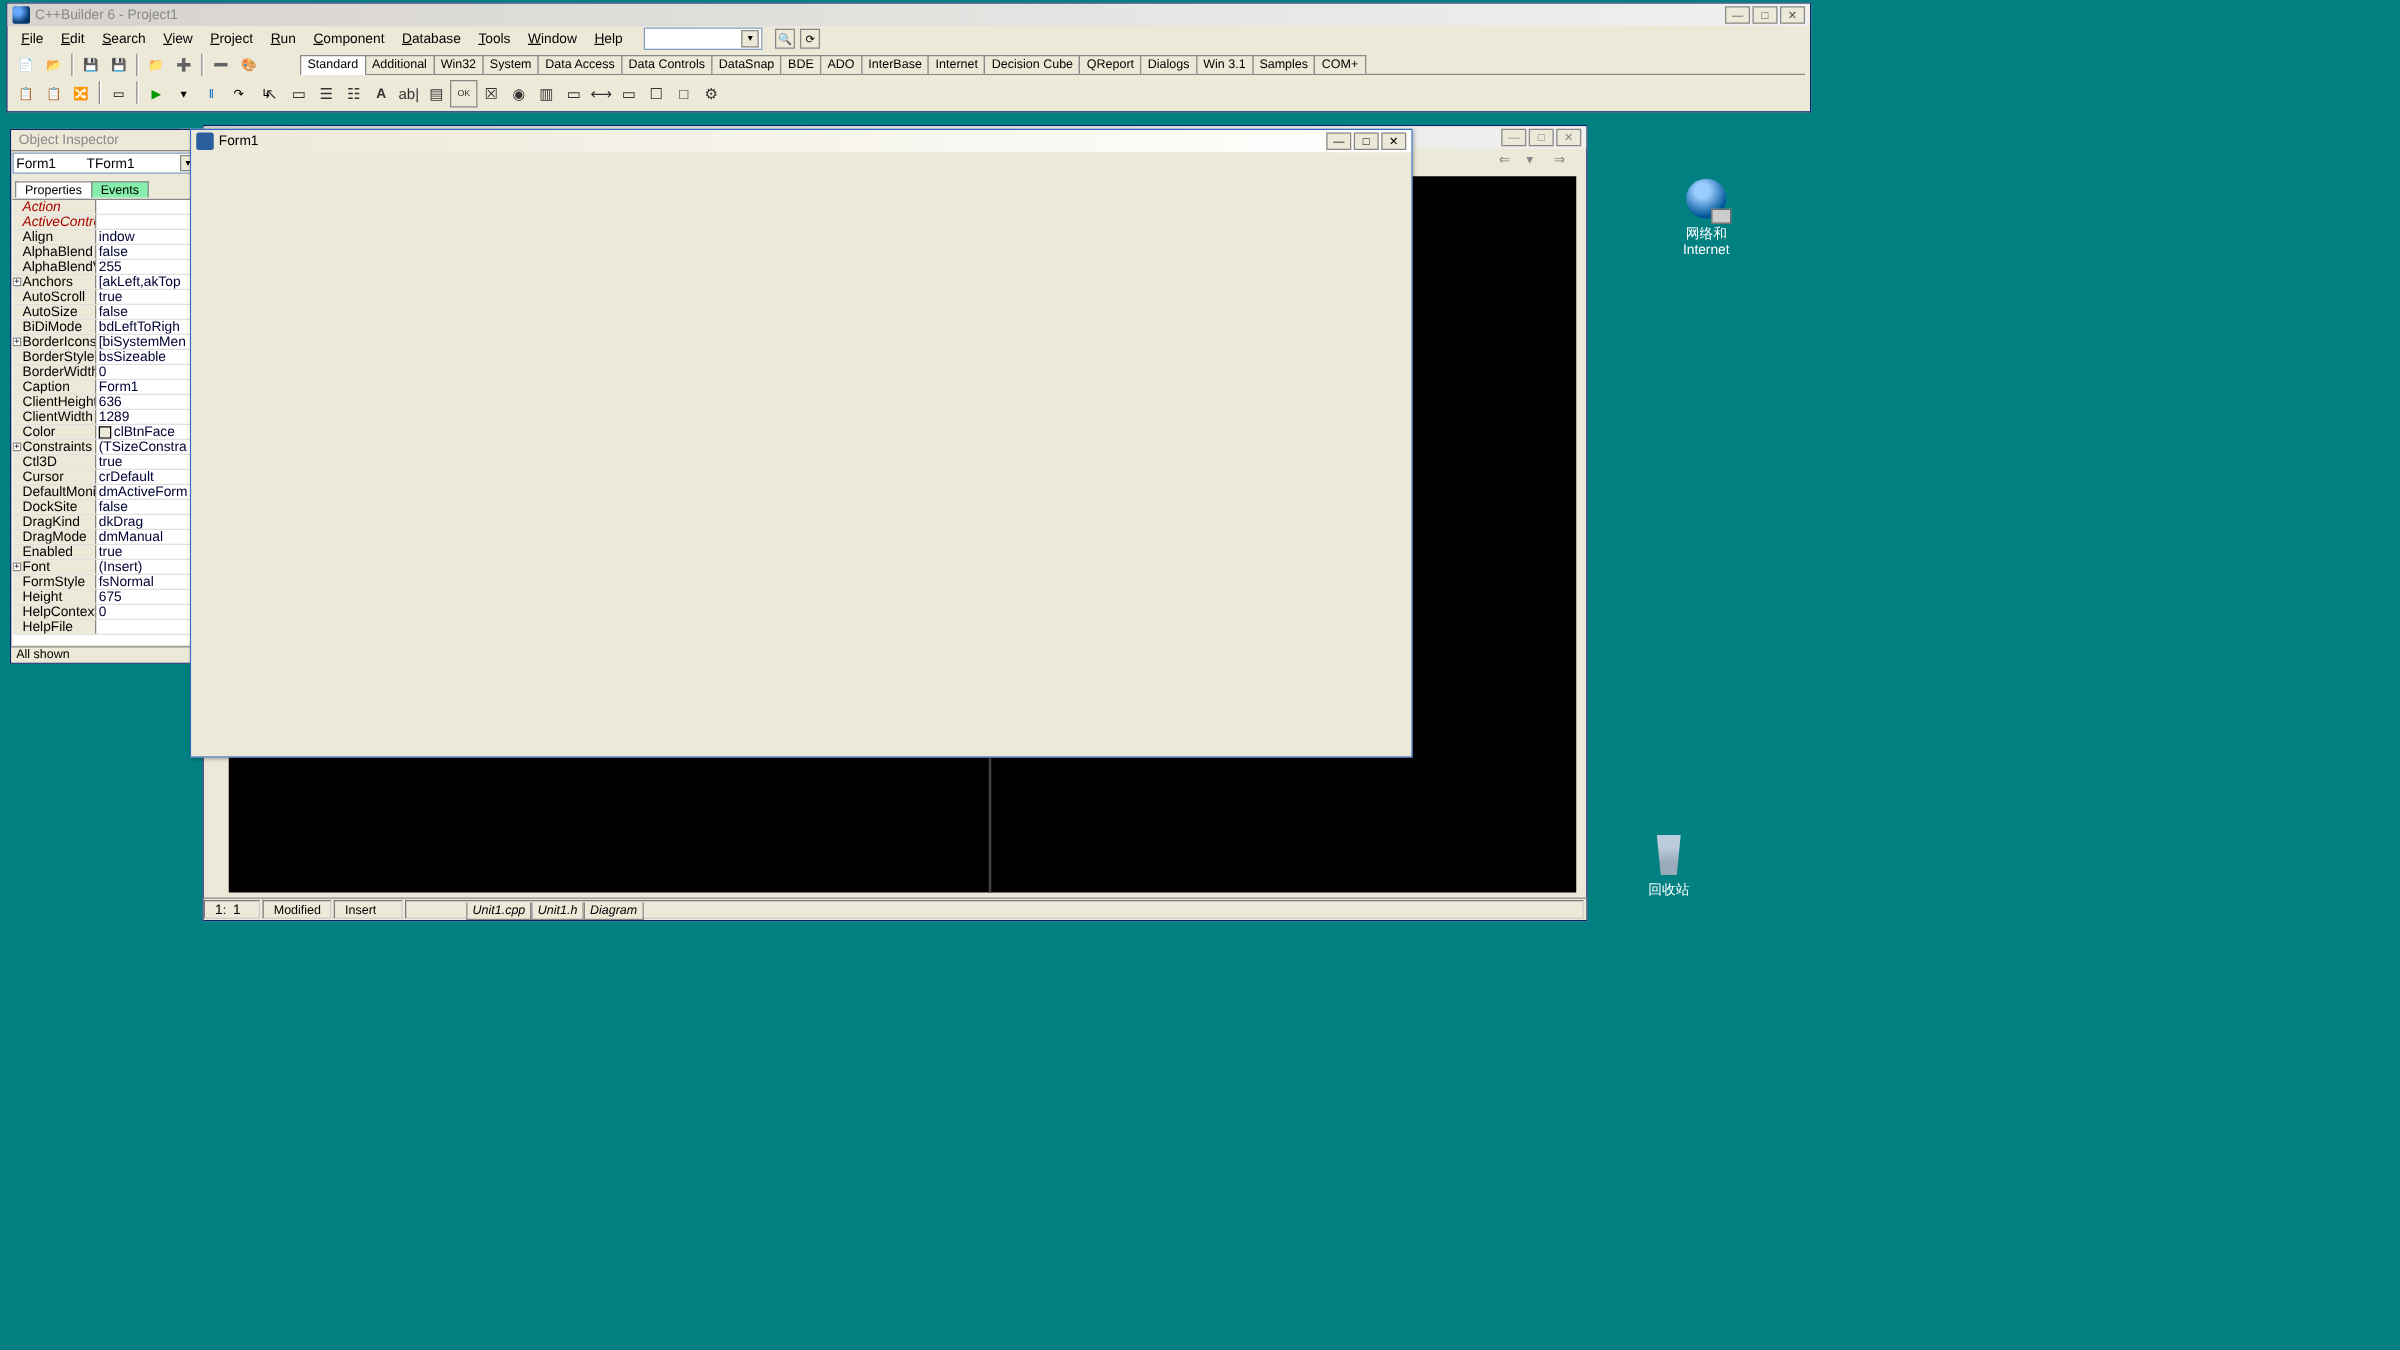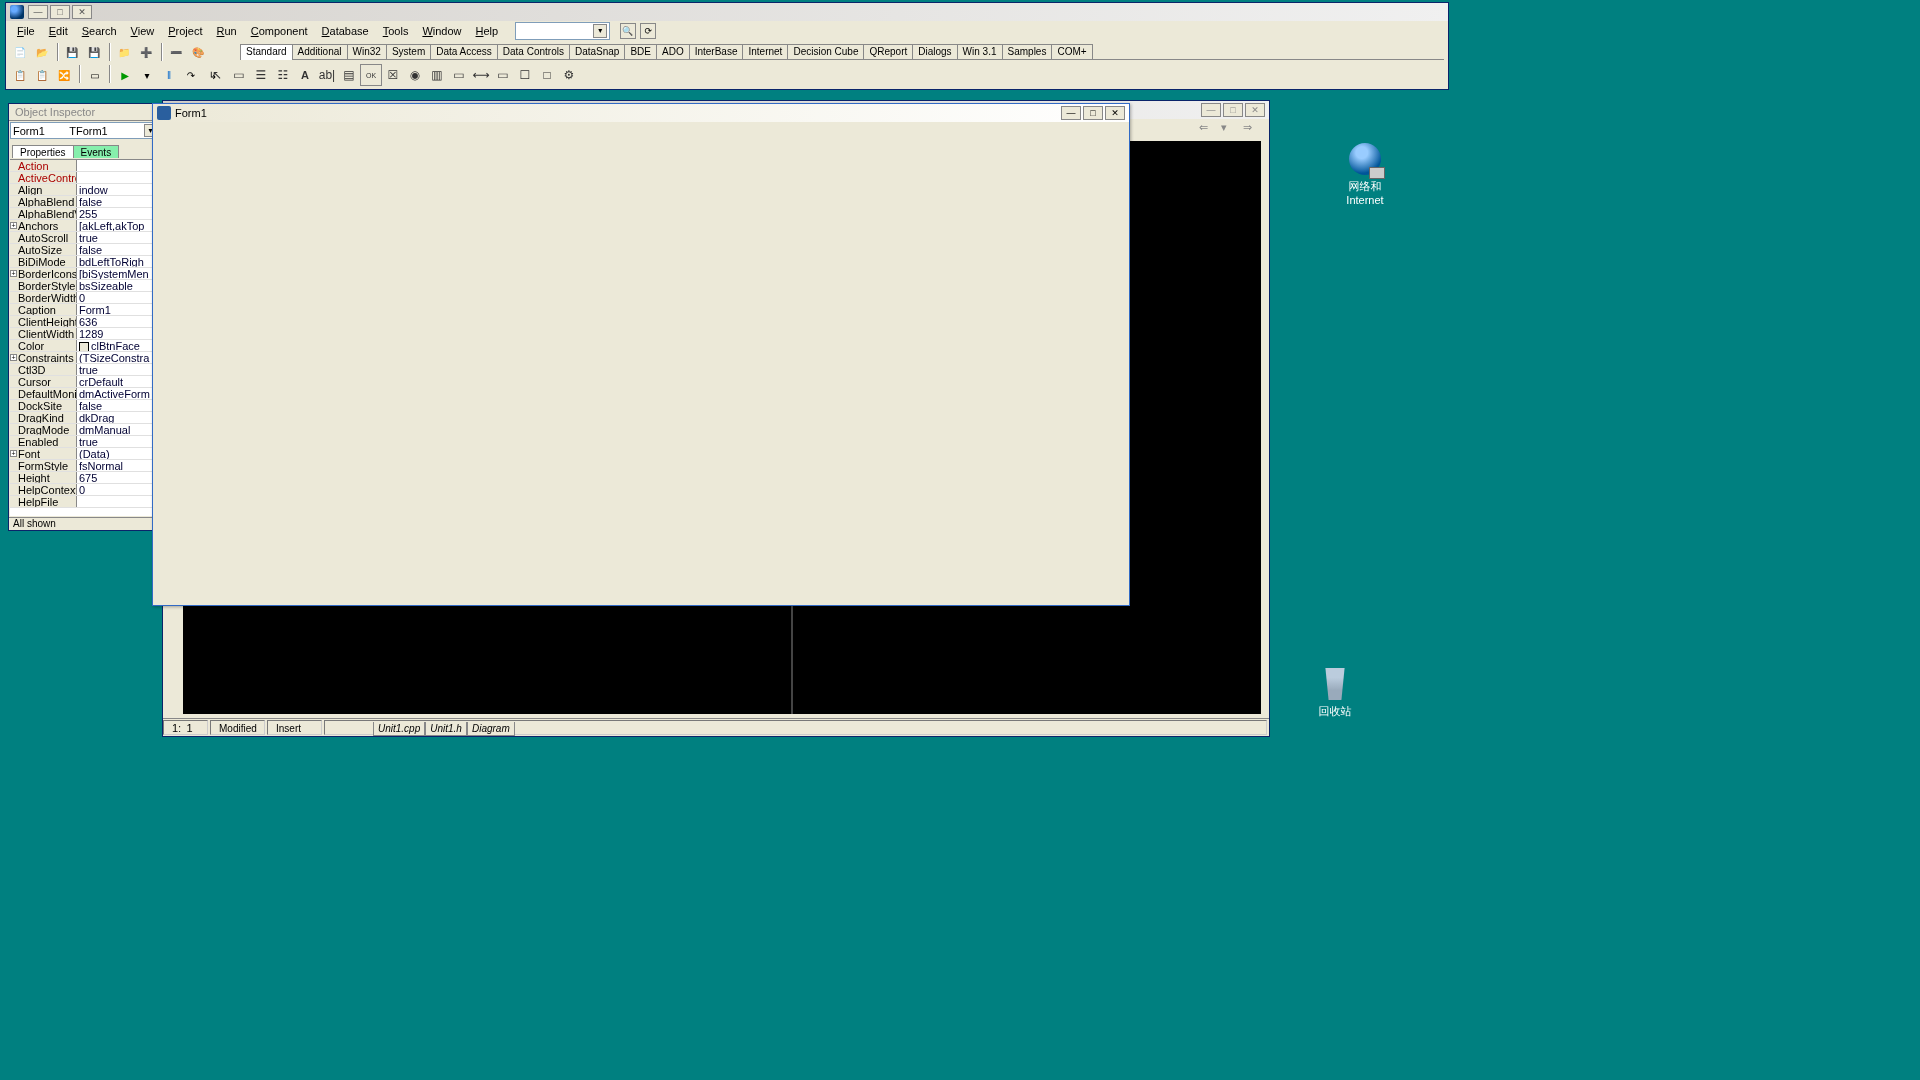--- a/index.html
+++ b/index.html
@@ -34,21 +34,21 @@
 .inspector { position: absolute; left: 8px; top: 103px; width: 154px; height: 428px; background: #ece9d8; border: 1px solid #0a246a; }
 .inspector .titlebar { height: 17px; background: #ece9d8; color: #888; padding: 2px 6px; border-bottom: 1px solid #888; }
 .inspector .obj-combo { height: 17px; background: #fff; border: 1px solid #7f9db9; margin: 1px; display: flex; align-items: center; padding: 0 2px; justify-content: space-between; font-size: 10px; }
 .inspector .obj-combo .arrow { width: 13px; height: 13px; background: #ece9d8; border: 1px solid #888; text-align: center; font-size: 8px; line-height: 11px; }
 .inspector .tabs { display: flex; height: 18px; padding-left: 3px; align-items: flex-end; }
 .inspector .tab { padding: 1px 7px 0; border: 1px solid #888; border-bottom: none; background: #86efac; font-size: 10px; cursor: pointer; margin-right: -1px; }
 .inspector .tab.active { background: #fff; }
 .inspector .prop-grid { position: absolute; top: 55px; left: 1px; right: 1px; bottom: 14px; background: #fff; overflow: hidden; border-top: 1px solid #888; }
 .inspector .prop-row { display: flex; height: 12px; font-size: 10px; line-height: 12px; border-bottom: 1px solid #e0e0e0; }
 .inspector .prop-name { width: 67px; padding-left: 8px; background: #ece9d8; border-right: 1px solid #888; color: #000; overflow: hidden; white-space: nowrap; position: relative; }
-.inspector .prop-name.red { color: #a00; }
+.inspector .prop-name.red { color: #a00; font-style: italic; }
 .inspector .prop-name .expand { position: absolute; left: 0; top: 2px; width: 7px; height: 7px; border: 1px solid #888; font-size: 7px; line-height: 5px; text-align: center; background: #fff; }
 .inspector .prop-val { flex: 1; padding-left: 2px; color: #003; overflow: hidden; white-space: nowrap; }
 .inspector .prop-scroll { position: absolute; right: 0; top: 0; bottom: 0; width: 8px; background: #ece9d8; }
 .inspector .prop-scroll .sbtn { height: 8px; background: #ece9d8; border: 1px solid #888; font-size: 7px; text-align: center; }
 .inspector .status { position: absolute; bottom: 0; left: 0; right: 0; height: 13px; background: #ece9d8; border-top: 1px solid #888; padding: 0 4px; font-size: 10px; }
 .inspector .color-box { display: inline-block; width: 10px; height: 10px; border: 1px solid #000; background: #ece9d8; vertical-align: middle; margin-right: 2px; }
 
 
 .trunc-panel { position: absolute; left: 143px; top: 103px; width: 10px; height: 428px; background: #ece9d8; border: 1px solid #888; }
 
@@ -84,20 +84,21 @@
 .desktop-icon.net .ico::after { content: ""; position: absolute; right: -4px; bottom: -4px; width: 14px; height: 10px; background: #ccc; border: 1px solid #666; }
 .desktop-icon.recycle { left: 1300px; top: 668px; }
 .desktop-icon.recycle .ico { background: linear-gradient(to bottom, #bcd 30%, #9ab 70%); clip-path: polygon(20% 0, 80% 0, 70% 100%, 30% 100%); border-radius: 2px; }
 </style>
 </head>
 <body>
 
 <div class="ide-window">
   <div class="ide-titlebar">
     <div class="icon"></div>
+    <div class="title">C++Builder 6 - Project1</div>
     <div class="winbtns">
       <div class="winbtn">—</div>
       <div class="winbtn">□</div>
       <div class="winbtn">✕</div>
     </div>
   </div>
   <div class="menubar">
     <div id="menus" style="display: inline-flex;">
         <div class="menu"><span class="uline">F</span>ile</div>
         <div class="menu"><span class="uline">E</span>dit</div>
@@ -292,21 +293,21 @@
       <div class="prop-row">
         <div class="prop-name"><span>DragMode</span></div>
         <div class="prop-val"><span>dmManual</span></div>
       </div>
       <div class="prop-row">
         <div class="prop-name"><span>Enabled</span></div>
         <div class="prop-val"><span>true</span></div>
       </div>
       <div class="prop-row">
         <div class="prop-name"><span class="expand">+</span><span>Font</span></div>
-        <div class="prop-val"><span>(Data)</span></div>
+        <div class="prop-val"><span>(Insert)</span></div>
       </div>
       <div class="prop-row">
         <div class="prop-name"><span>FormStyle</span></div>
         <div class="prop-val"><span>fsNormal</span></div>
       </div>
       <div class="prop-row">
         <div class="prop-name"><span>Height</span></div>
         <div class="prop-val"><span>675</span></div>
       </div>
       <div class="prop-row">

